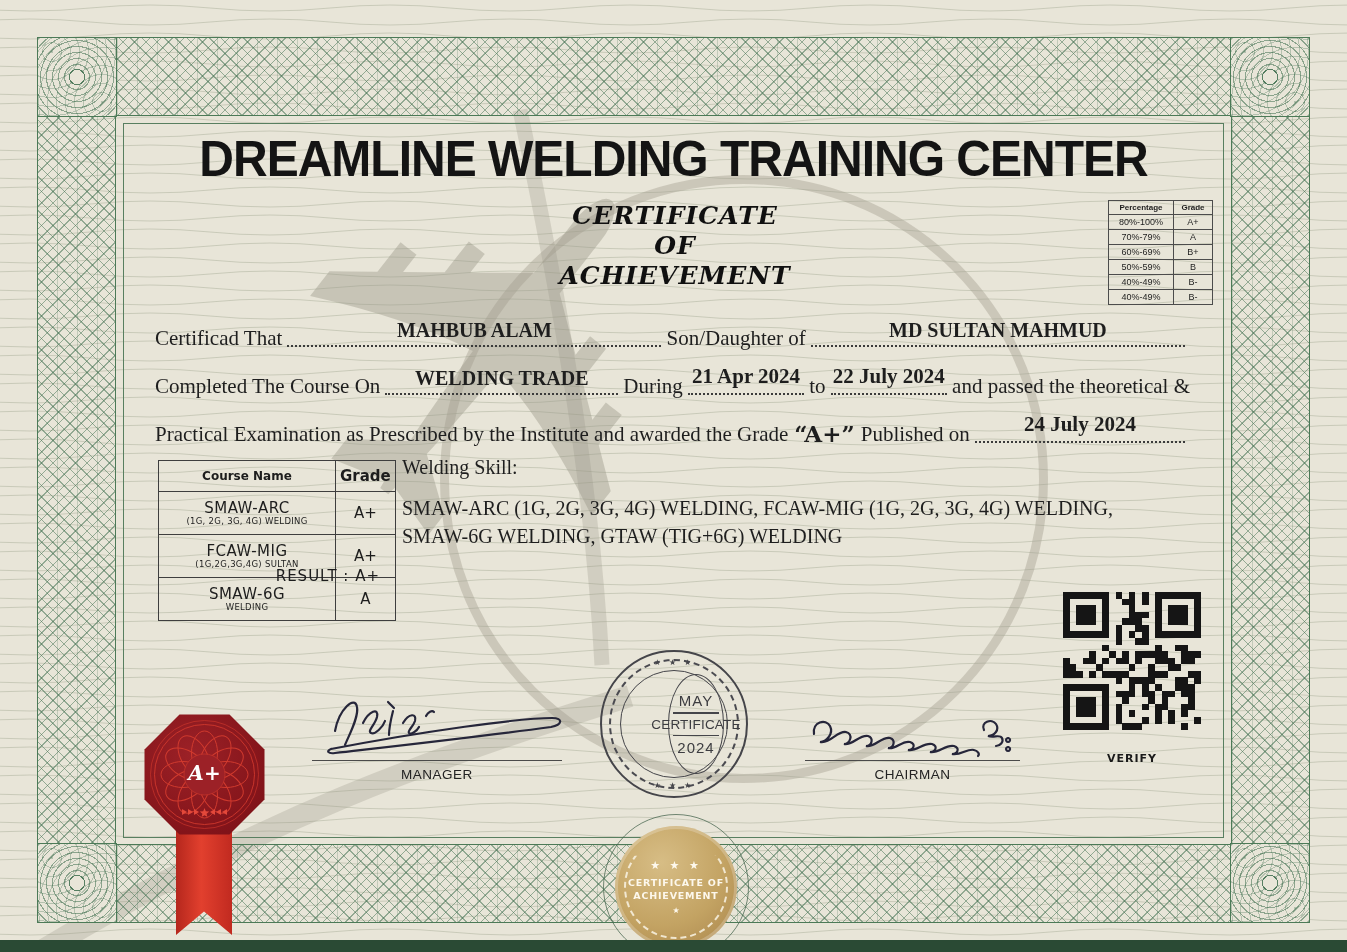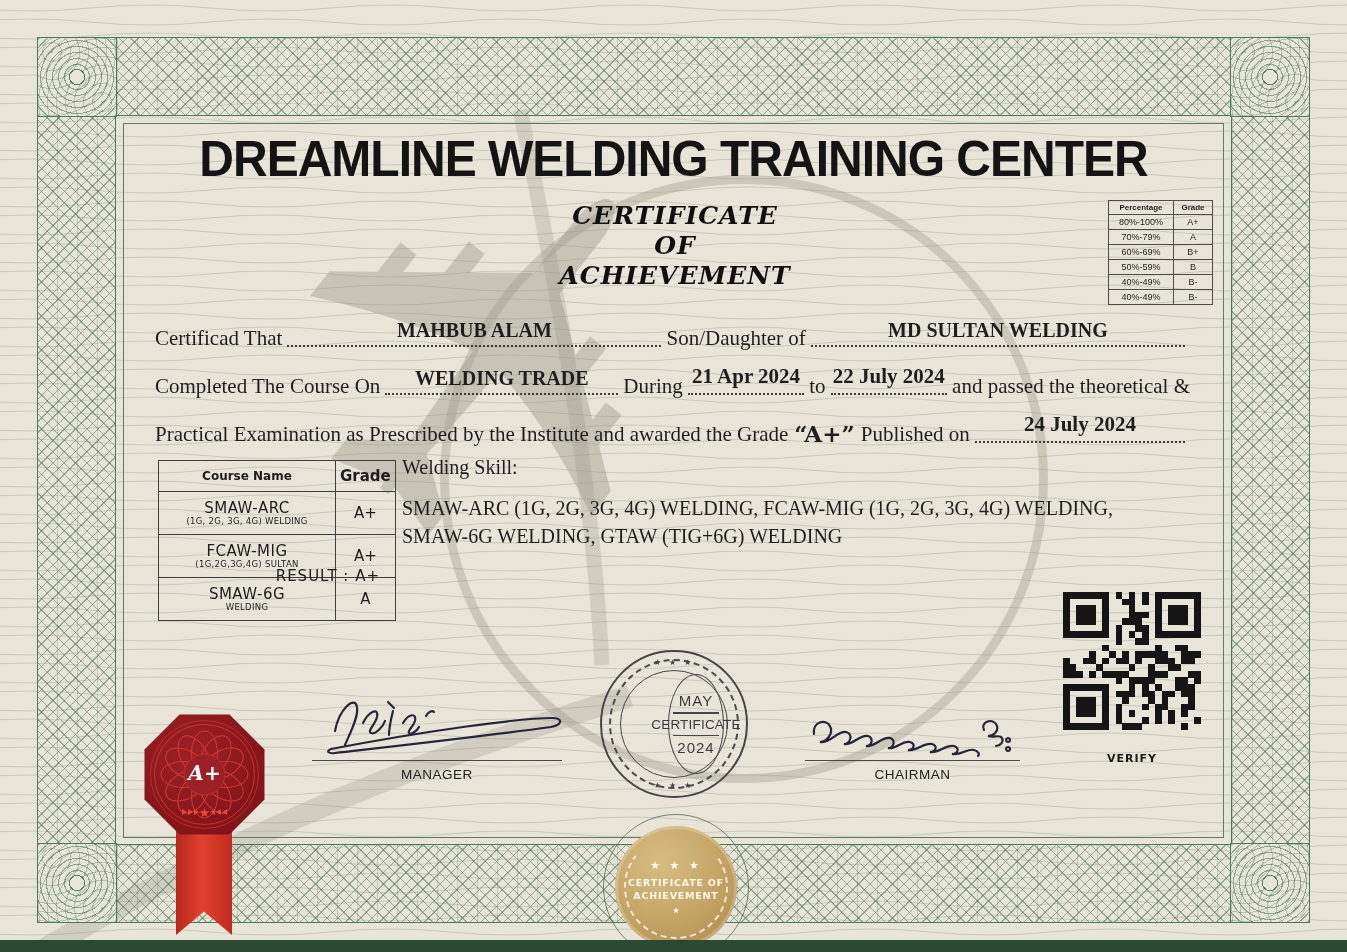--- a/index.html
+++ b/index.html
@@ -280,21 +280,21 @@
   </tbody>
     </table>
 
   <div class="line l1">
     <span>Certificad That</span>
     <span class="dotline">
       <span class="val">MAHBUB ALAM</span>
     </span>
     <span>Son/Daughter of</span>
     <span class="dotline">
-      <span class="val">MD SULTAN WELDING</span>
+      <span class="val">MD SULTAN MAHMUD</span>
     </span>
   </div>
 
   <div class="line l2">
     <span>Completed The Course On</span>
     <span class="dotline grow2">
       <span class="val">WELDING TRADE</span>
     </span>
     <span>During</span>
     <span class="dotline">

